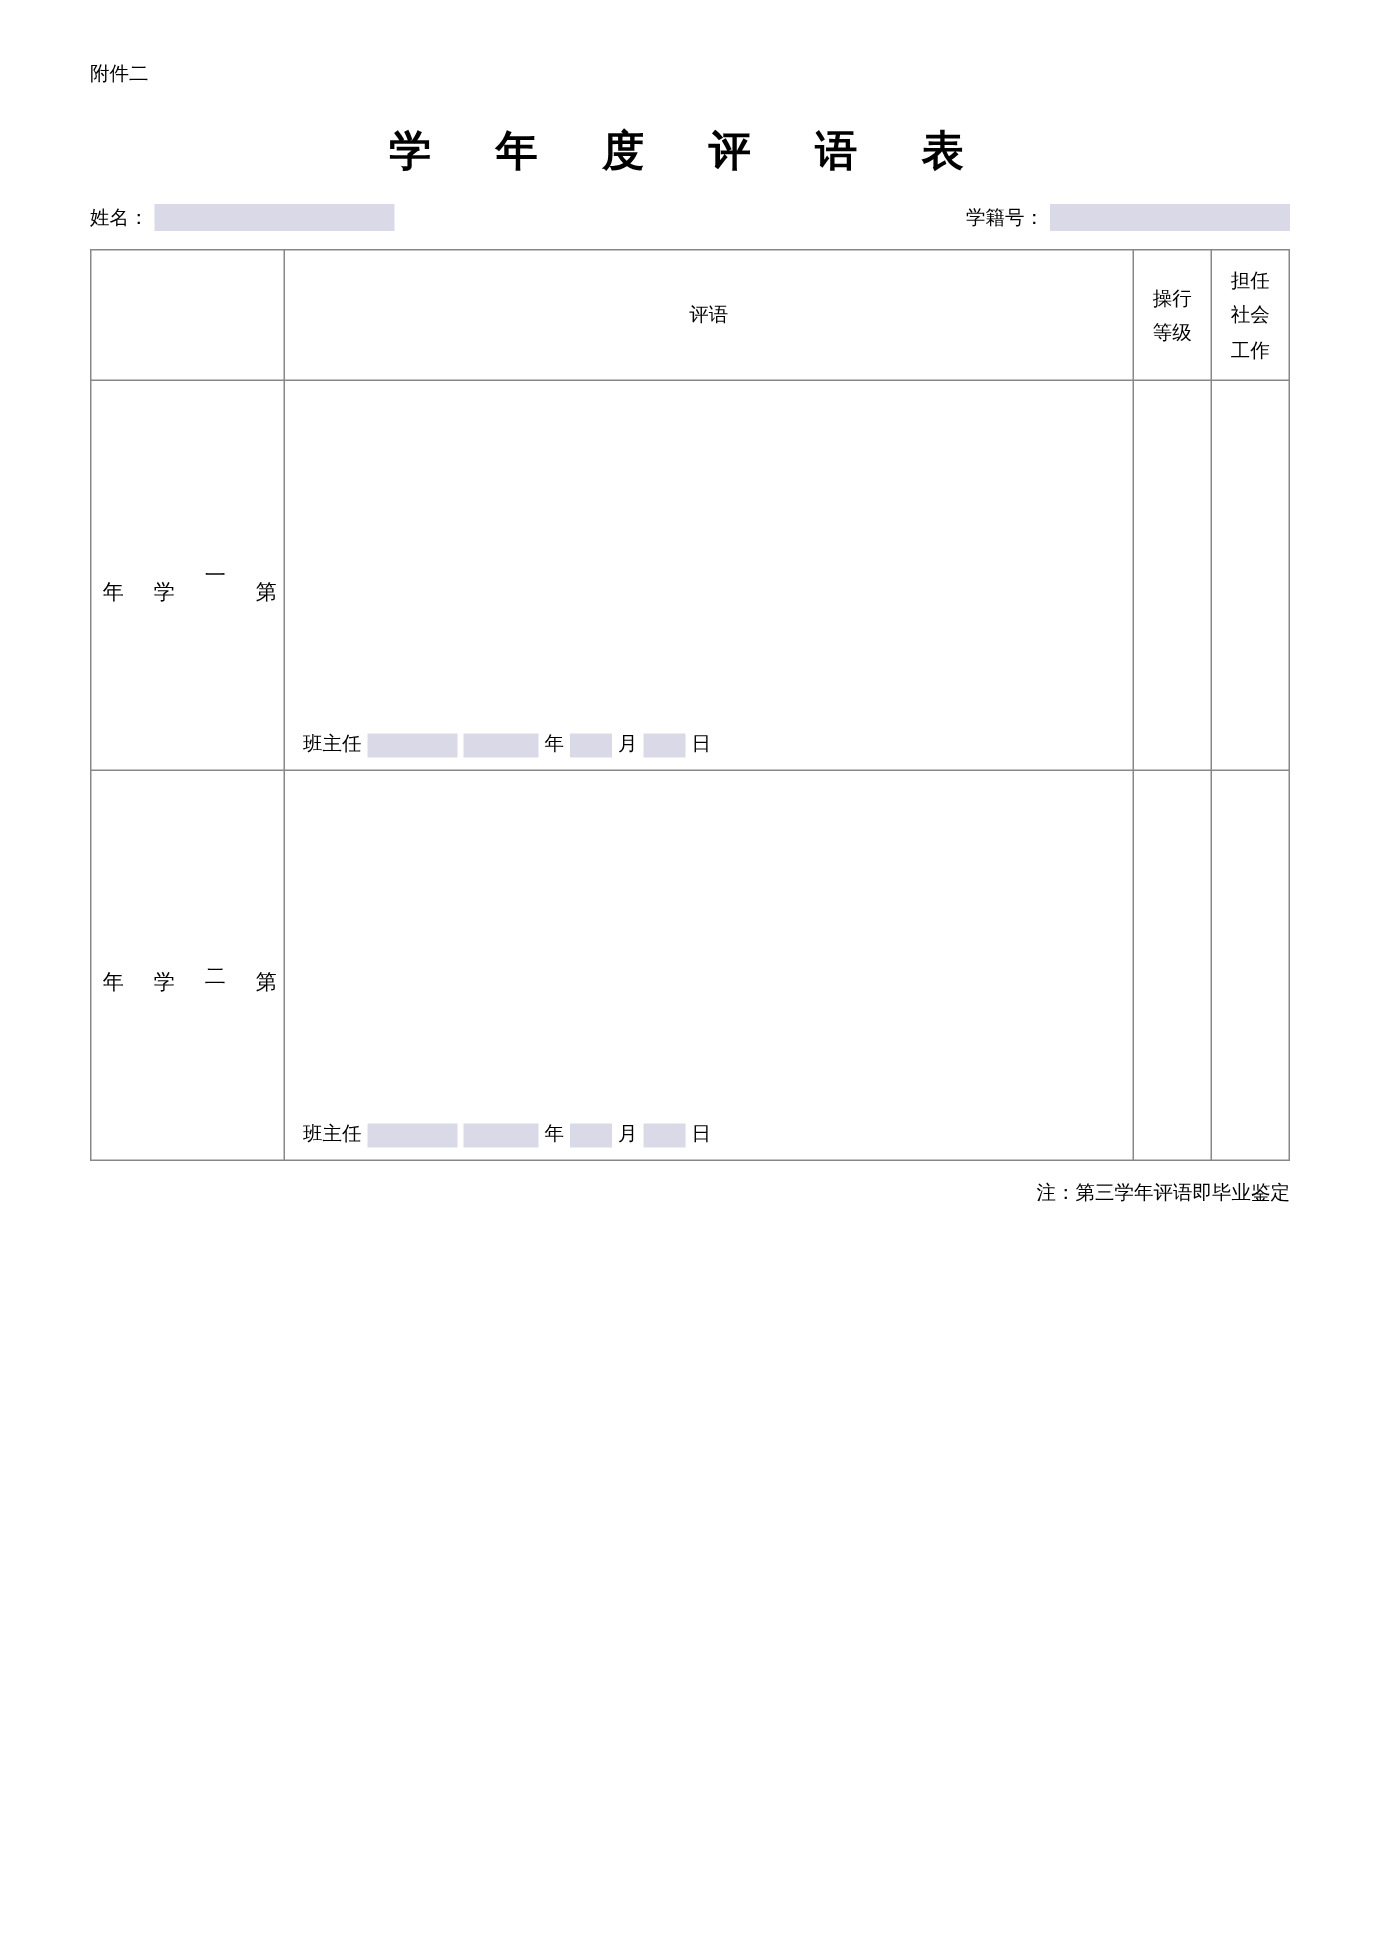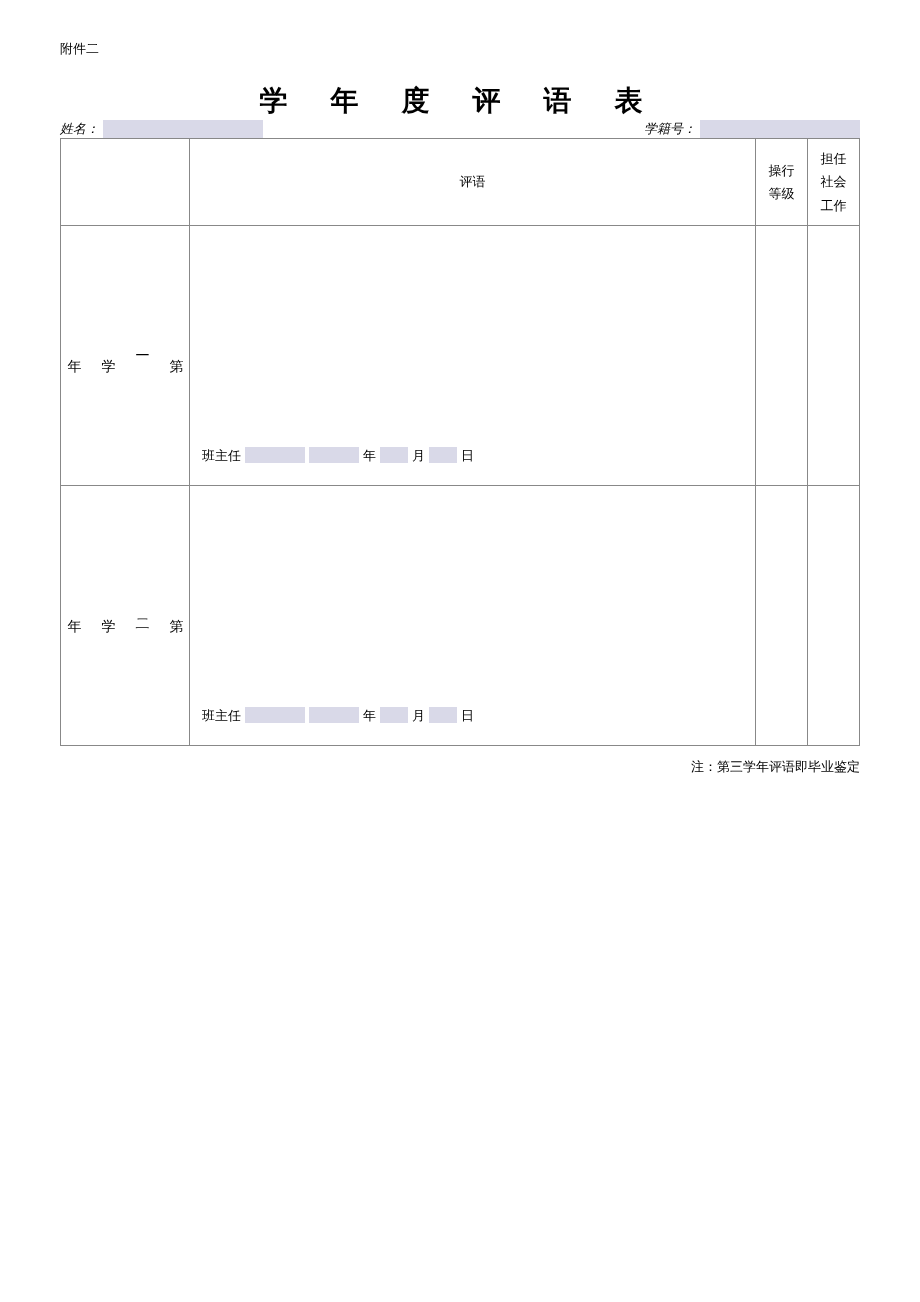--- a/index.html
+++ b/index.html
@@ -20,28 +20,28 @@
     .attachment-label {
       font-size: 13px;
       margin-bottom: 24px;
     }
 
     .page-title {
       text-align: center;
       font-size: 28px;
       font-weight: bold;
       letter-spacing: 18px;
+      margin-bottom: 16px;
     }
 
     .info-row {
       display: flex;
       align-items: flex-end;
-      margin-bottom: 0;
-      font-size: 13px;
-      font-style: italic;
+      margin-bottom: 12px;
+      font-size: 13px;
     }
 
     .info-row .name-label {
       margin-right: 4px;
     }
 
     .info-row .name-field {
       background: #d9d9e8;
       width: 160px;
       height: 18px;
@@ -113,25 +113,25 @@
 
     .comment-area {
       vertical-align: bottom;
       padding: 8px 12px;
       height: 260px;
       position: relative;
     }
 
     .teacher-row {
       position: absolute;
-      bottom: 20px;
+      bottom: 8px;
       right: 12px;
       left: 12px;
       display: flex;
-      align-items: flex-start;
+      align-items: flex-end;
       font-size: 13px;
       gap: 4px;
     }
 
     .teacher-field {
       background: #d9d9e8;
       width: 60px;
       height: 16px;
       display: inline-block;
     }

